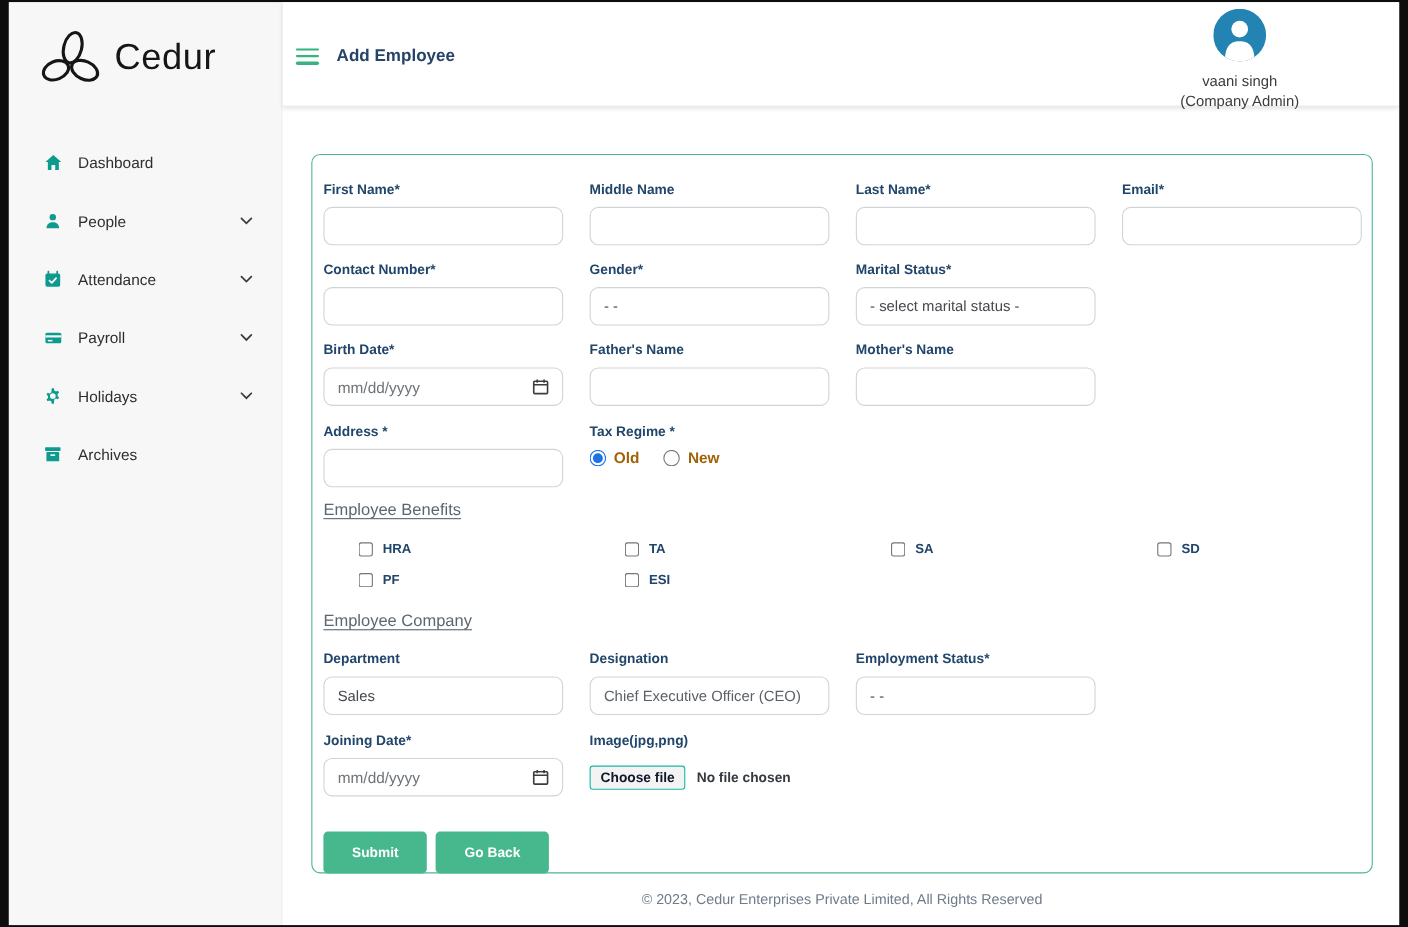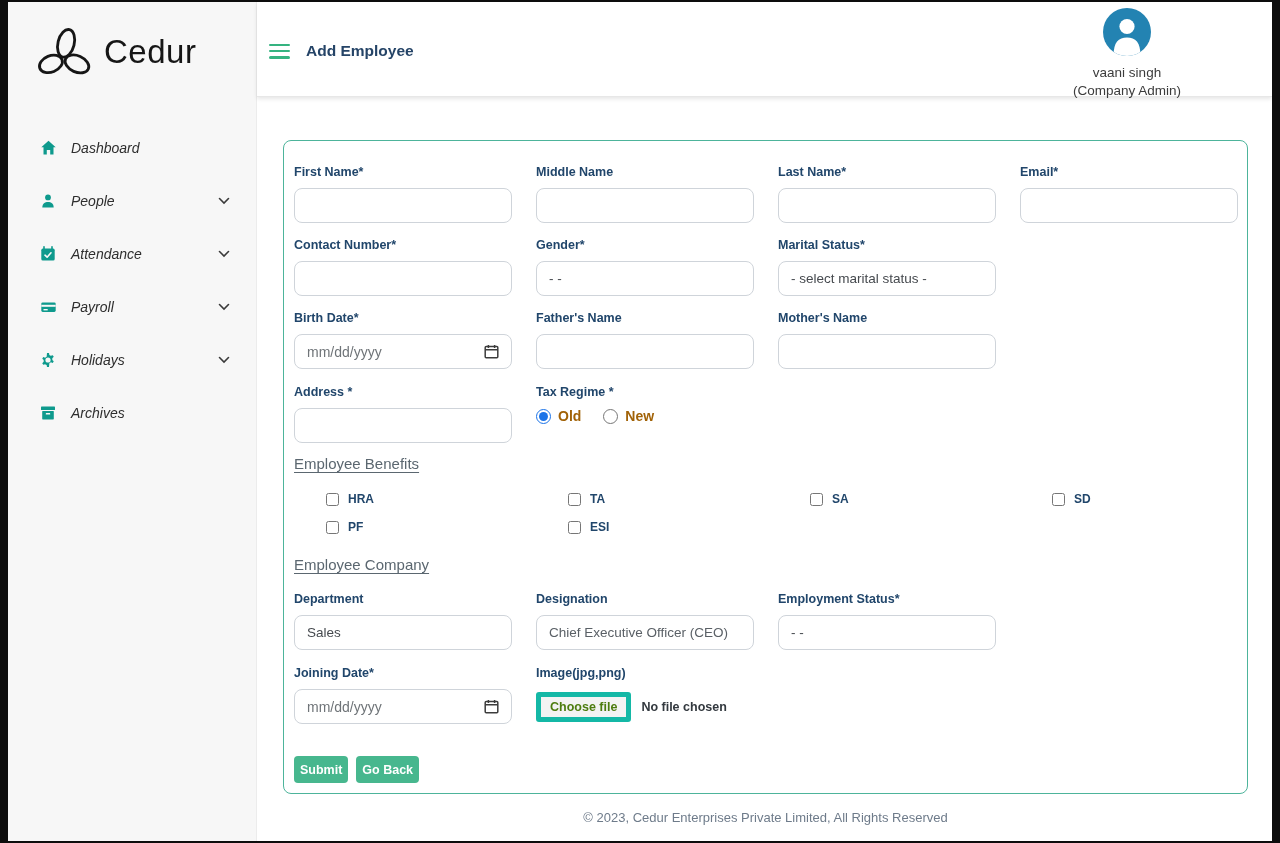--- a/index.html
+++ b/index.html
@@ -13,21 +13,21 @@
     position:absolute; top:2px; left:8px; right:8px; bottom:2px;
     background:#fff; display:flex; overflow:hidden;
   }
   
   .sidebar {
     width:249px; flex:0 0 249px; background:#f7f7f7;
     border-right:1px solid #ececec; box-sizing:border-box;
   }
   .logo { display:flex; align-items:center; padding:16px 0 0 24px; height:68px; }
   .logo-text { font-size:33px; color:#161616; letter-spacing:.5px; margin-left:6px; font-weight:500; }
-  .menu { margin-top:35px;font-style:italic; }
+  .menu { margin-top:35px; }
   .menu-item {
     display:flex; align-items:center; height:53px; padding-left:32px;
     cursor:pointer; color:#2e2e2e; font-size:14px;
   }
   .menu-item .mi-icon { width:18px; height:17px; margin-right:13px; display:flex; align-items:center; }
   .menu-item .chev { margin-left:auto; margin-right:26px; }
   
   .main { flex:1; display:flex; flex-direction:column; background:#fff; min-width:0; }
   .header {
     height:94px; background:#fff; position:relative; flex:0 0 94px;
@@ -65,28 +65,28 @@
   .section-heading {
     display:inline-block; font-size:15px; color:#5b6770;
     text-decoration:underline; text-underline-offset:3px; cursor:pointer;
   }
   .benefits-grid { display:grid; grid-template-columns:repeat(4,218px); column-gap:24px; row-gap:14px; margin-top:19px; }
   .benefit { display:flex; align-items:center;padding-left:32px; }
   .benefit input[type=checkbox] { width:13px; height:13px; margin:0 9px 0 0; accent-color:#1a73e8; }
   .benefit-label { font-size:12px; font-weight:700; color:#21466b; }
   .file-row { display:flex; align-items:center; height:35px; }
   .file-btn {
-    background:#f3f3f3; border:5px solid #14b8a6; border-radius:3px;
-    font-size:12.5px; font-weight:700; color:#4d7c0f; padding:3px 9px; cursor:pointer; font-family:inherit;text-align:center;
+    background:#f3f3f3; border:1px solid #14b8a6; border-radius:3px;
+    font-size:12.5px; font-weight:700; color:#0f172a; padding:3px 9px; cursor:pointer; font-family:inherit;text-align:center;
   }
   .file-status { font-size:12.5px; font-weight:700; color:#33393f; margin-left:10px; }
   .btn-row { margin-top:32px; display:flex; }
   .btn {
     background:#47b78e; color:#fff; border:none; border-radius:4px;
-    height:27px; padding:0 6px; font-size:12.5px; font-weight:700; cursor:pointer;
+    height:38px; padding:0 26px; font-size:12.5px; font-weight:700; cursor:pointer;
     margin-right:8px; font-family:inherit;
   }
   .footer { position:absolute; left:26px; top:713px; width:965px; text-align:center; font-size:13px; color:#6e7b8a; }
   svg { display:block; }
 </style>
 </head>
 <body>
 
 <div class="app">
 

